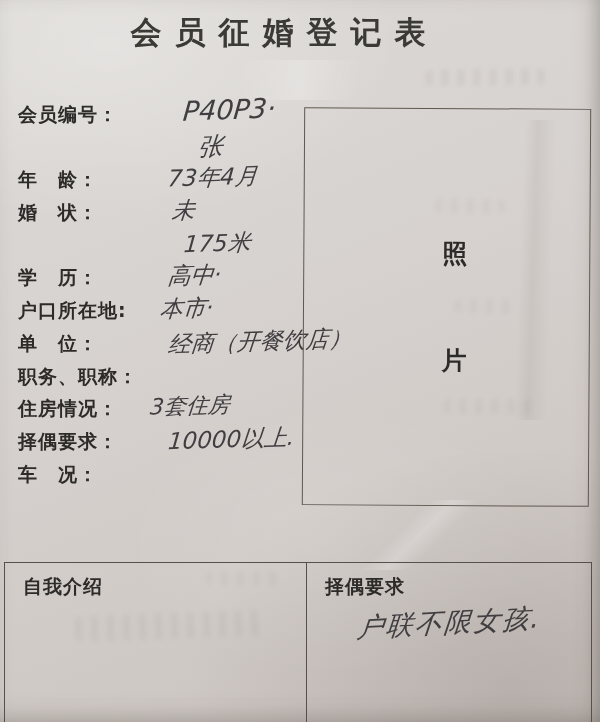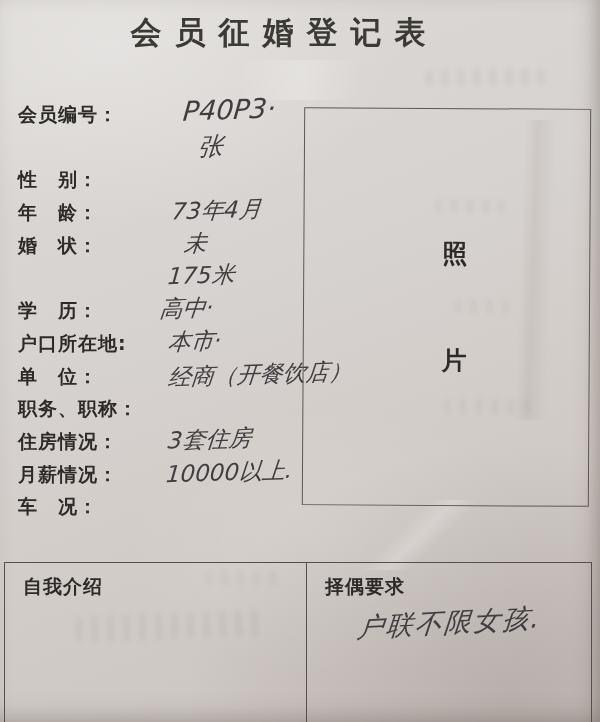--- a/index.html
+++ b/index.html
@@ -106,23 +106,20 @@
 
   <div class="fields" id="fields">
       <div class="row">
         <span class="label">会员编号：</span>
         <span class="hand">P40P3·</span>
       </div>
       <div class="row">
         <span class="hand">张</span>
       </div>
       <div class="row">
-        <span class="label">性　别：</span>
-      </div>
-      <div class="row">
         <span class="label">年　龄：</span>
         <span class="hand">73年4月</span>
       </div>
       <div class="row">
         <span class="label">婚　状：</span>
         <span class="hand">未</span>
       </div>
       <div class="row">
         <span class="hand">175米</span>
       </div>
@@ -139,21 +136,21 @@
         <span class="hand">经商（开餐饮店）</span>
       </div>
       <div class="row">
         <span class="label">职务、职称：</span>
       </div>
       <div class="row">
         <span class="label">住房情况：</span>
         <span class="hand">3套住房</span>
       </div>
       <div class="row">
-        <span class="label">月薪情况：</span>
+        <span class="label">择偶要求：</span>
         <span class="hand">10000以上.</span>
       </div>
       <div class="row">
         <span class="label">车　况：</span>
       </div>
     </div>
 
   <div class="photo-box">
     <span class="photo-char">照</span>
     <span class="photo-char">片</span>

